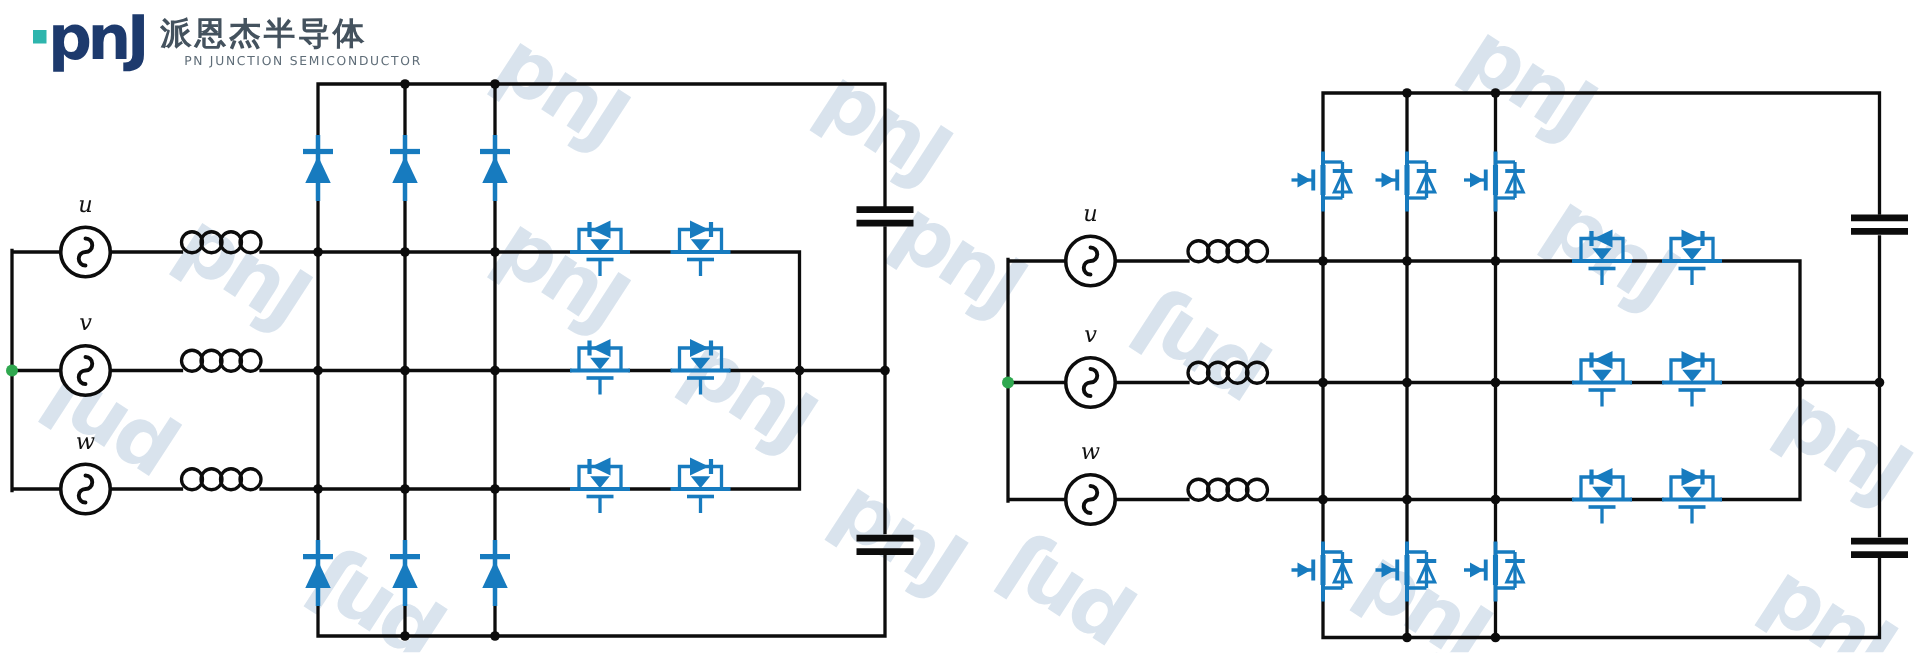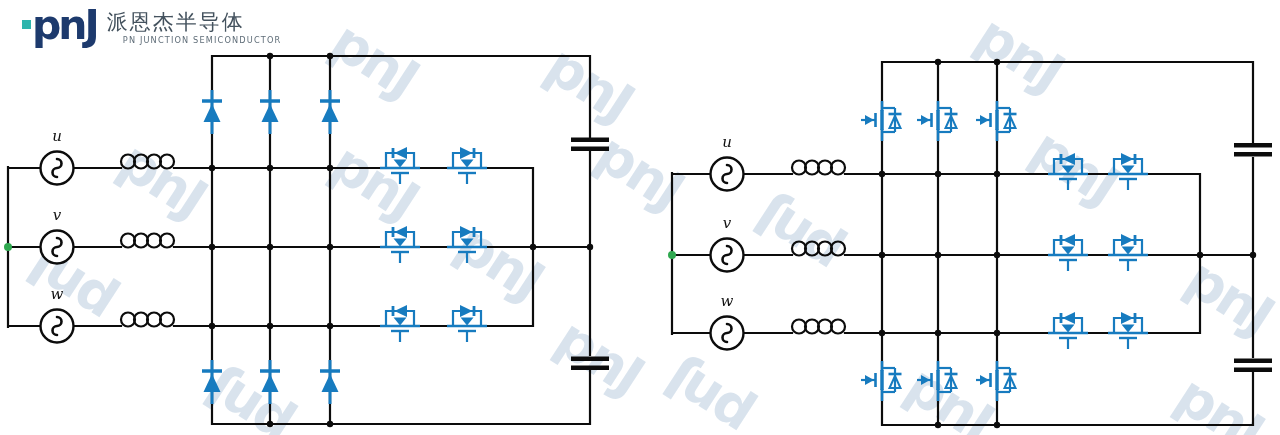--- a/index.html
+++ b/index.html
@@ -16,21 +16,21 @@
   .dot{fill:#0c0c0c;stroke:none;}
   .ndot{fill:#2fa84f;stroke:none;}
   .phase-label{font-family:"DejaVu Serif","Liberation Serif",serif;font-style:italic;
                font-size:15px;fill:#111;text-anchor:middle;}
   
   .logo{position:absolute;left:22px;top:3px;z-index:2;display:flex;align-items:flex-end;gap:10px;}
   .logo-mark{position:relative;font-size:41px;line-height:44px;font-weight:900;
              letter-spacing:-3px;color:#1d3a6d;padding-left:10px;}
   .logo-sq{position:absolute;left:0px;top:17px;width:9px;height:9px;background:#2eb5ad;}
   .logo-text{display:flex;flex-direction:column;margin-bottom:2px;}
-  .logo-cn{font-size:21px;letter-spacing:2px;color:#44525e;font-weight:400;line-height:24px;}
+  .logo-cn{font-size:21px;letter-spacing:2px;color:#44525e;font-weight:700;line-height:24px;}
   .logo-en{font-size:8.2px;letter-spacing:1.15px;color:#5f6d78;margin-top:1px;padding-left:16px;}
 </style>
 </head>
 <body>
 
 <div class="stage">
 
   <div class="wm-layer">
     <span class="wm" style="left:330px;top:28px;transform:rotate(33deg)">pnJ</span>
     <span class="wm" style="left:975px;top:22px;transform:rotate(33deg)">pnJ</span>

